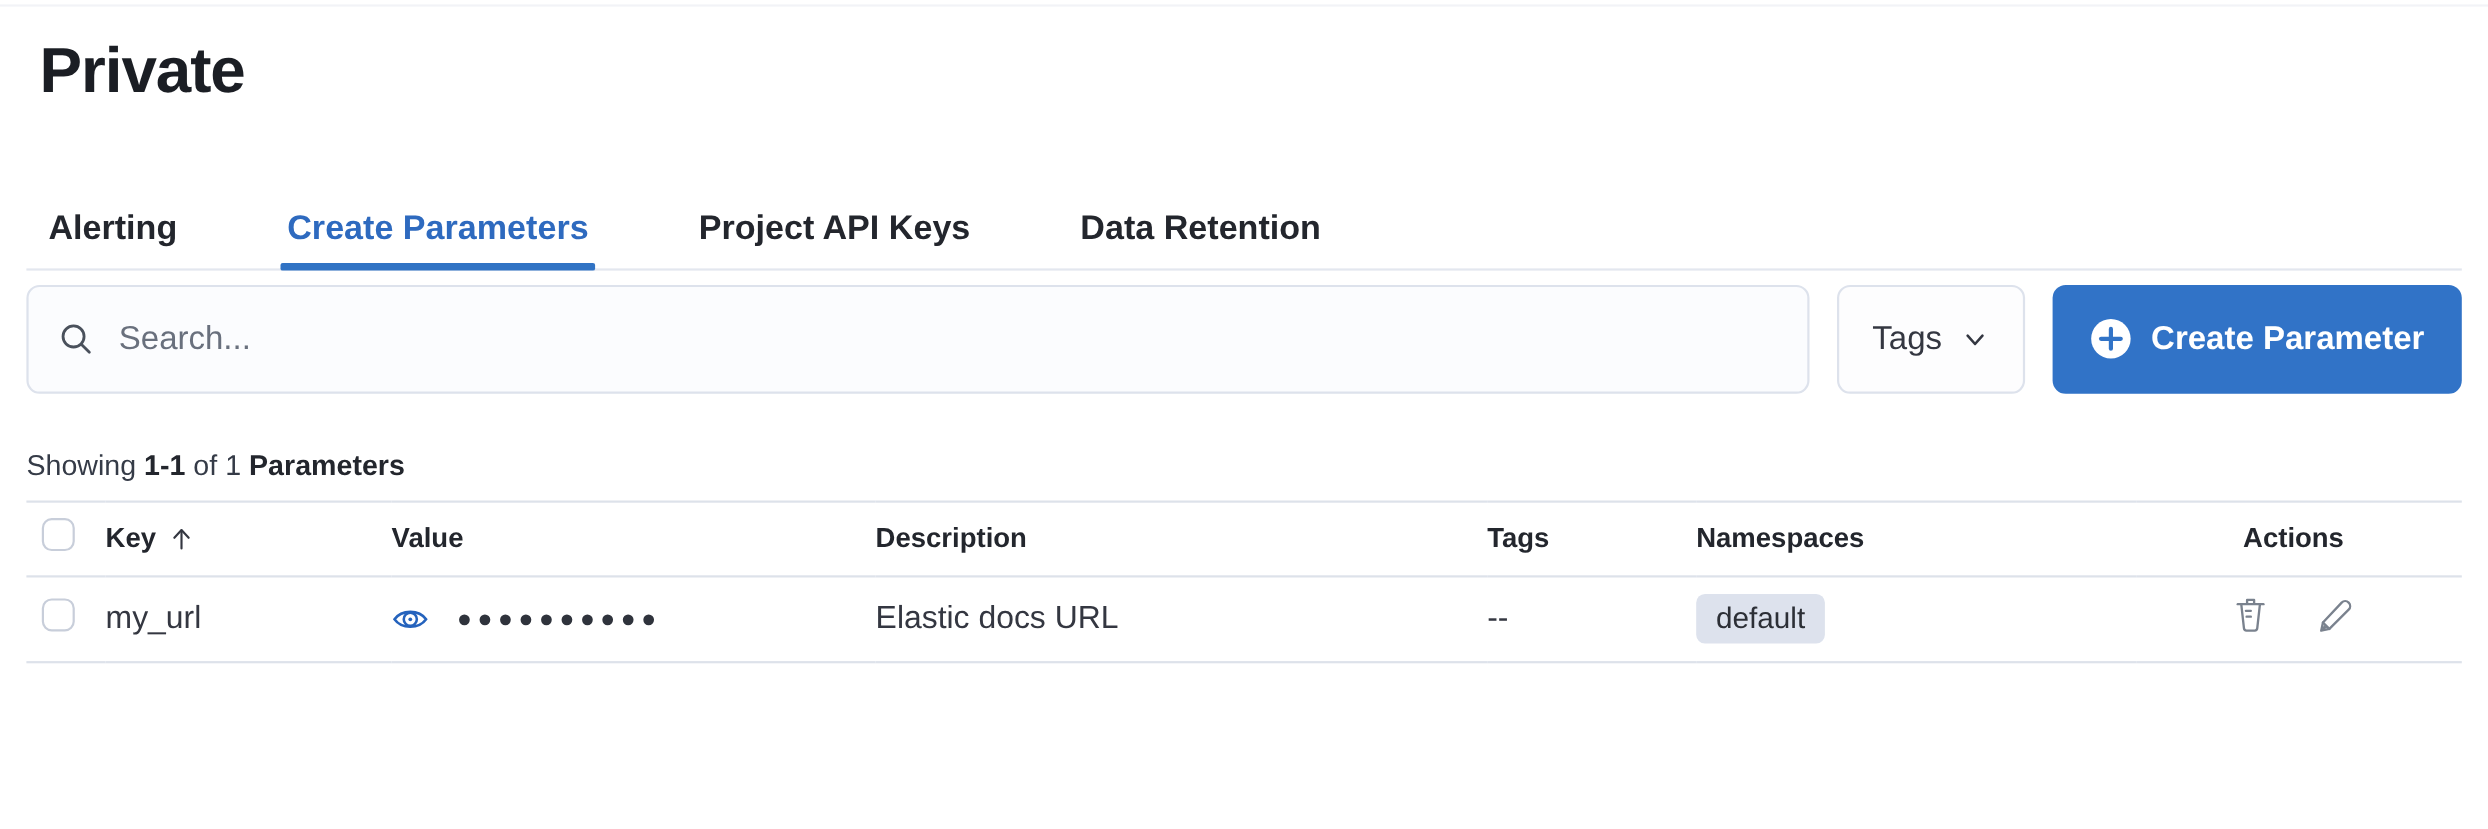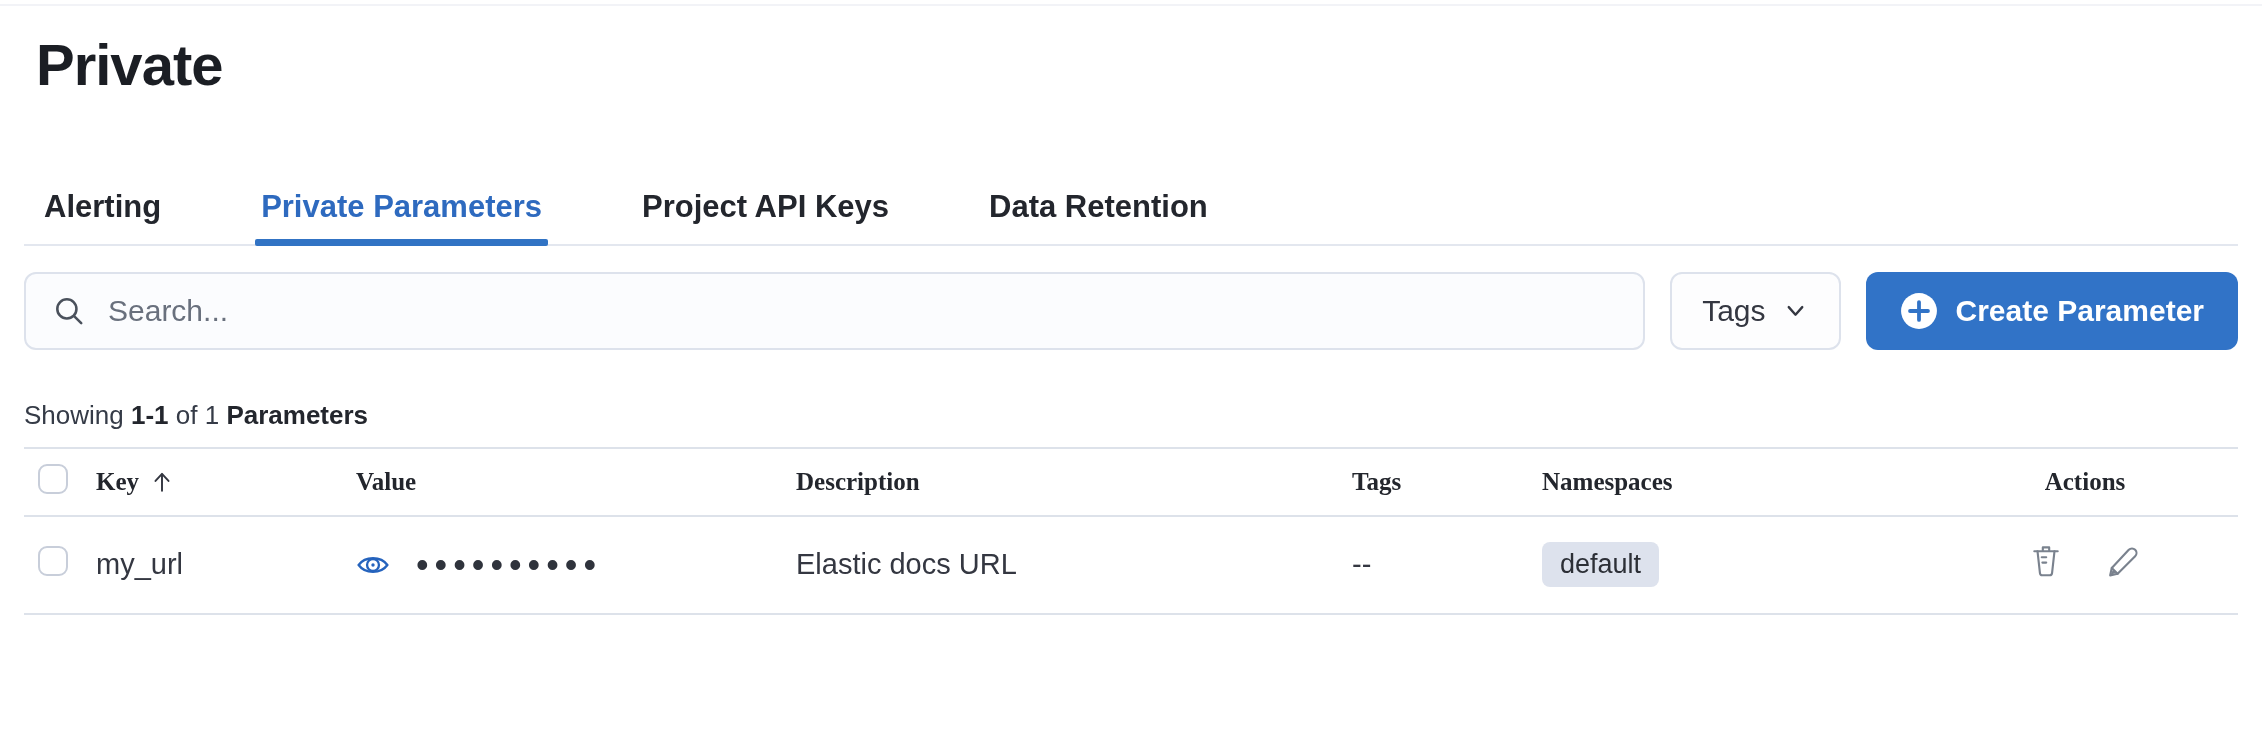--- a/index.html
+++ b/index.html
@@ -20,21 +20,21 @@
   .tab.active::after { content:""; position:absolute; left:0; right:0;
     bottom:-2px; height:7px; background:#3173c4; border-radius:2px; }
 
   
   .description { font-size:30px; line-height:52px; color:#353b47;
     margin:34px 0 0 0; max-width:2214px; }
   .learn-more-link { color:#3173c4; text-decoration:none; margin-left:9px; cursor:pointer; }
   .ext-icon { display:inline-block; vertical-align:-2px; margin-left:10px; }
 
   
-  .toolbar { display:flex; align-items:stretch; gap:25px; margin-top:26px; height:78px; }
+  .toolbar { display:flex; align-items:stretch; gap:25px; margin-top:13px; height:99px; }
   .search-box { flex:1; display:flex; align-items:center; background:#fbfcfe;
     border:2px solid #dde2ec; border-radius:12px; padding:0 26px; }
   .search-box svg { flex:none; }
   .search-box input { flex:1; border:none; outline:none; background:transparent;
     font-size:30px; margin-left:22px; color:#343741;
     font-family:"Liberation Sans","DejaVu Sans",sans-serif; }
   .search-box input::placeholder { color:#69707d; }
   .filter-button { display:flex; align-items:center; gap:16px; background:#fdfdfe;
     border:2px solid #dde2ec; border-radius:12px; padding:0 30px;
     font-size:30px; color:#343741; cursor:pointer; }
@@ -44,22 +44,22 @@
 
   
   .summary { margin-top:50px; font-size:26px; color:#353b47; }
   .summary .b { font-weight:700; color:#23262d; }
 
   
   table.params-table { width:100%; border-collapse:collapse; margin-top:16px;
     border-top:2px solid #dde2ea; table-layout:fixed; }
   th, td { text-align:left; vertical-align:middle; }
   thead th { height:68px; font-size:25px; font-weight:700; color:#23262d;
-    border-bottom:2px solid #dde2ea; cursor:pointer;font-family:Liberation Serif, serif; }
-  tbody td { height:98px; font-size:29px; color:#343741;
+    border-bottom:2px solid #dde2ea; cursor:pointer; }
+  tbody td { height:78px; font-size:29px; color:#343741;
     border-bottom:2px solid #dde2ea; }
   .col-check { padding-left:14px; }
   th.actions, td.actions { text-align:center; padding-right:10px; }
   .sort-wrap { display:inline-flex; align-items:center; gap:10px; }
   .checkbox { display:inline-block; width:30px; height:30px; border:2px solid #c8ceda;
     border-radius:9px; background:#fff; cursor:pointer; }
   .value-cell { display:flex; align-items:center; gap:26px; }
   .eye-btn { display:inline-flex; cursor:pointer; }
   .masked-dots { font-size:36px; letter-spacing:6px; color:#2f333c; line-height:1; }
   .ns-badge { display:inline-block; background:#dde2ed; color:#2c2f36; font-size:27px;
@@ -70,21 +70,21 @@
 </head>
 <body>
 
 <div class="top-edge"></div>
 <div class="page">
 
   <h1 class="page-title">Private</h1>
 
   <div class="tabs">
     <div class="tab">Alerting</div>
-    <div class="tab active">Private Parameters</div>
+    <div class="tab active">Create Parameters</div>
     <div class="tab">Project API Keys</div>
     <div class="tab">Data Retention</div>
   </div>
 
 
   <div class="toolbar">
     <div class="search-box">
       <svg width="34" height="34" viewBox="0 0 32 32" fill="none" stroke="#4a515c" stroke-width="2.4" stroke-linecap="round">
           <circle cx="14" cy="14" r="9"></circle>
           <line x1="20.8" y1="20.8" x2="27.5" y2="27.5"></line>

